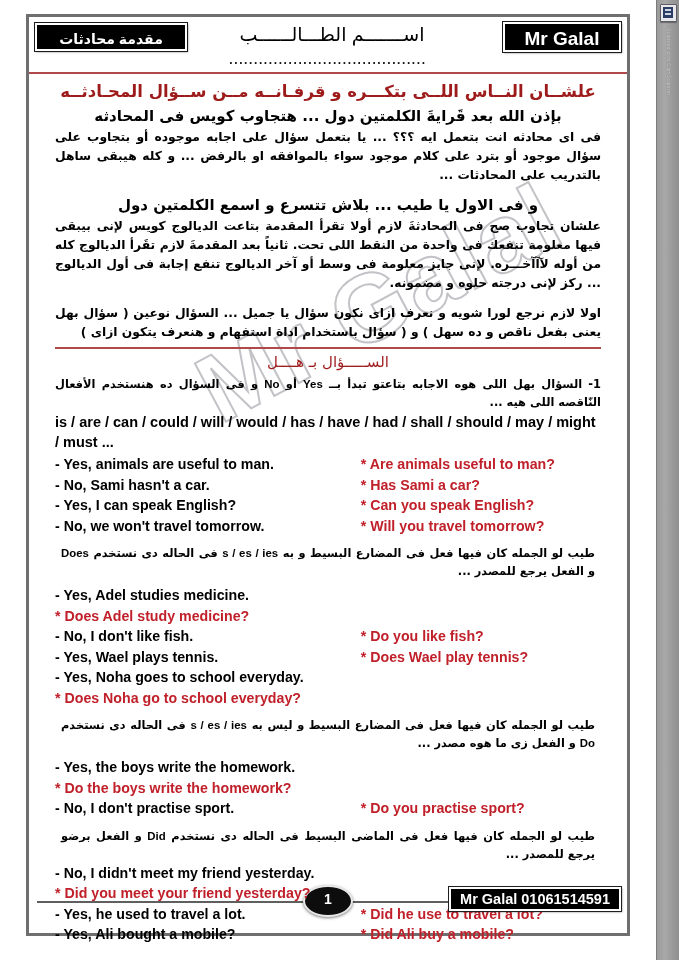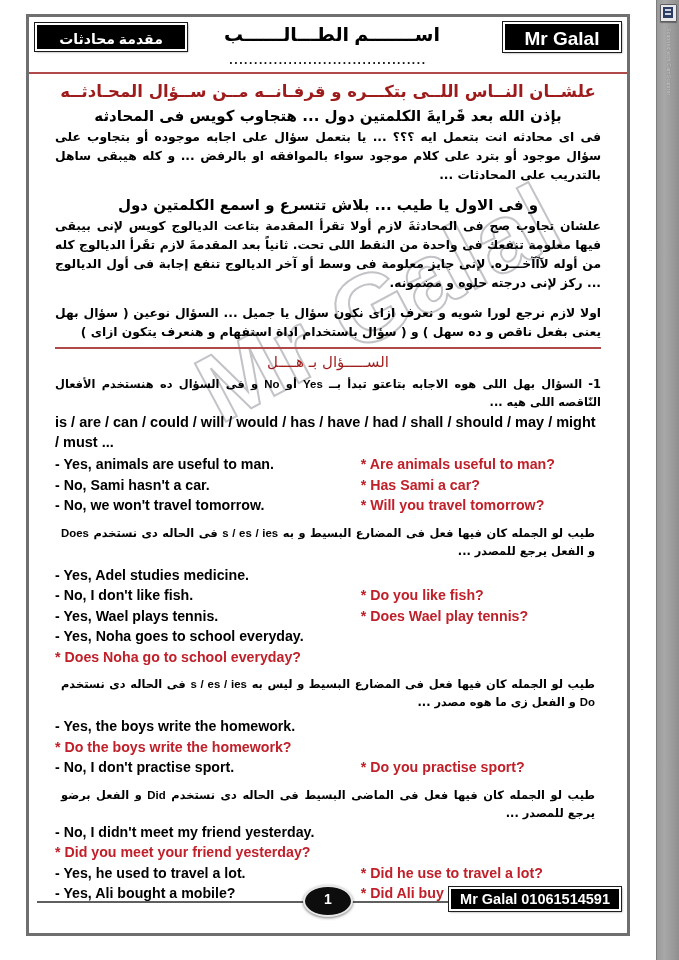--- a/index.html
+++ b/index.html
@@ -113,21 +113,21 @@
     right: 6px; top: 5px;
     width: 118px; height: 30px;
     line-height: 26px;
     font-size: 19px;
   }
   #student-name-label {
     position: absolute;
     left: 8px; right: 0; top: 6px;
     text-align: center;
     font-size: 19px;
-    font-weight: bold;
+    font-weight: normal;
     color: #000;
     direction: rtl;
     letter-spacing: 0px;
   }
   #student-name-dots {
     position: absolute;
     left: 0; right: 0; top: 36px;
     text-align: center;
     font-size: 12px;
     font-weight: bold;
@@ -399,20 +399,28 @@
         <tr>
           <td class="col-ans">
                 <div class="ans">- No, Sami hasn't a car.</div>
               </td>
           <td class="col-q">
                 <div class="qst">* Has Sami a car?</div>
               </td>
         </tr>
         <tr>
           <td class="col-ans">
+                <div class="ans">- Yes, I can speak English?</div>
+              </td>
+          <td class="col-q">
+                <div class="qst">* Can you speak English?</div>
+              </td>
+        </tr>
+        <tr>
+          <td class="col-ans">
                 <div class="ans">- No, we won't travel tomorrow.</div>
               </td>
           <td class="col-q">
                 <div class="qst">* Will you travel tomorrow?</div>
               </td>
         </tr>
       </tbody>
         </table>
 
       <div class="gap-8"></div>
@@ -432,20 +440,28 @@
             <tr>
           <td class="col-ans">
                 <div class="ans">- Yes, Adel studies medicine.</div>
               </td>
           <td class="col-q">
                 <div class="blank-line"></div>
               </td>
         </tr>
         <tr>
           <td class="col-ans">
+                <div class="qst">* Does Adel study medicine?</div>
+              </td>
+          <td class="col-q">
+                <div class="blank-line"></div>
+              </td>
+        </tr>
+        <tr>
+          <td class="col-ans">
                 <div class="ans">- No, I don't like fish.</div>
               </td>
           <td class="col-q">
                 <div class="qst">* Do you like fish?</div>
               </td>
         </tr>
         <tr>
           <td class="col-ans">
                 <div class="ans">- Yes, Wael plays tennis.</div>
               </td>

